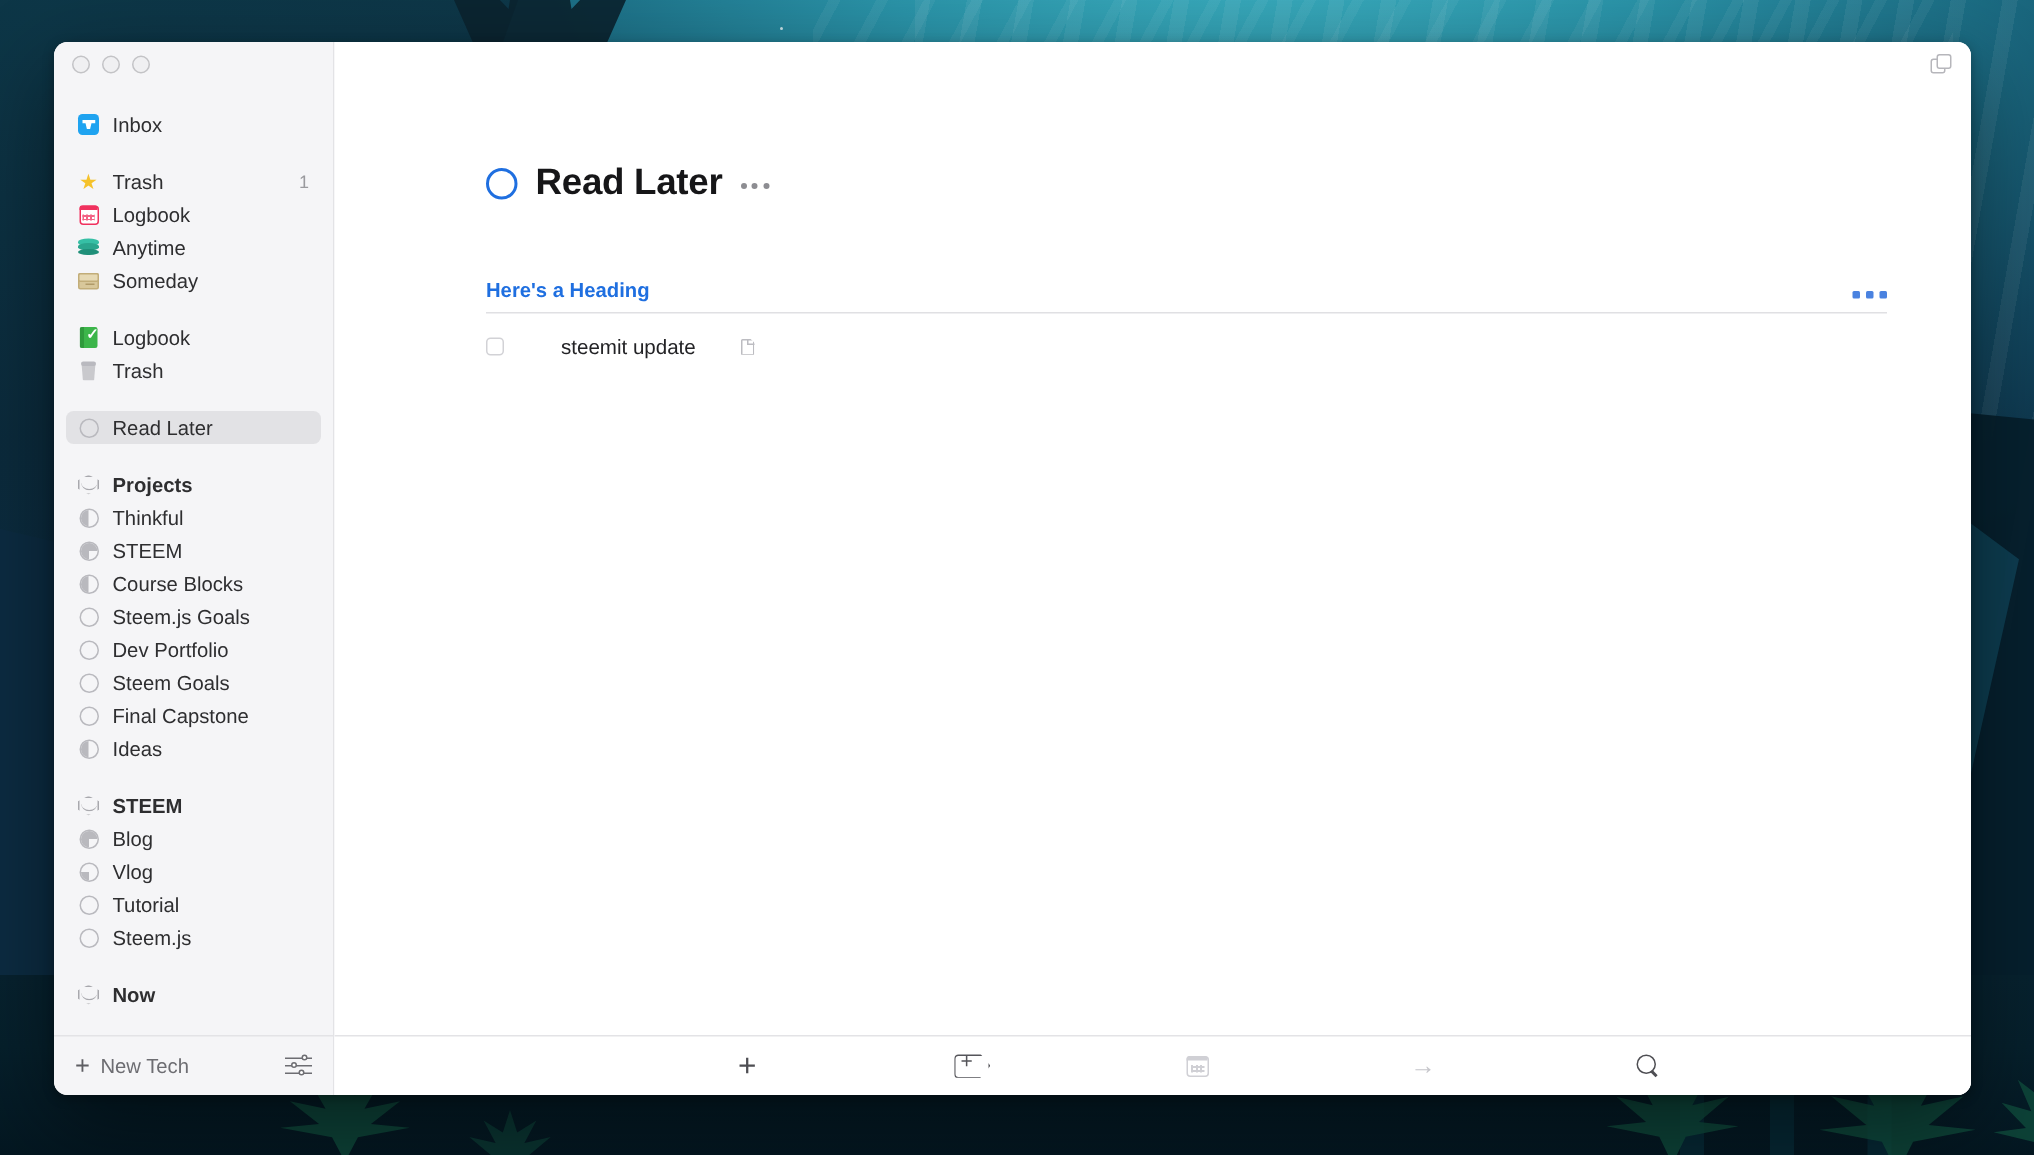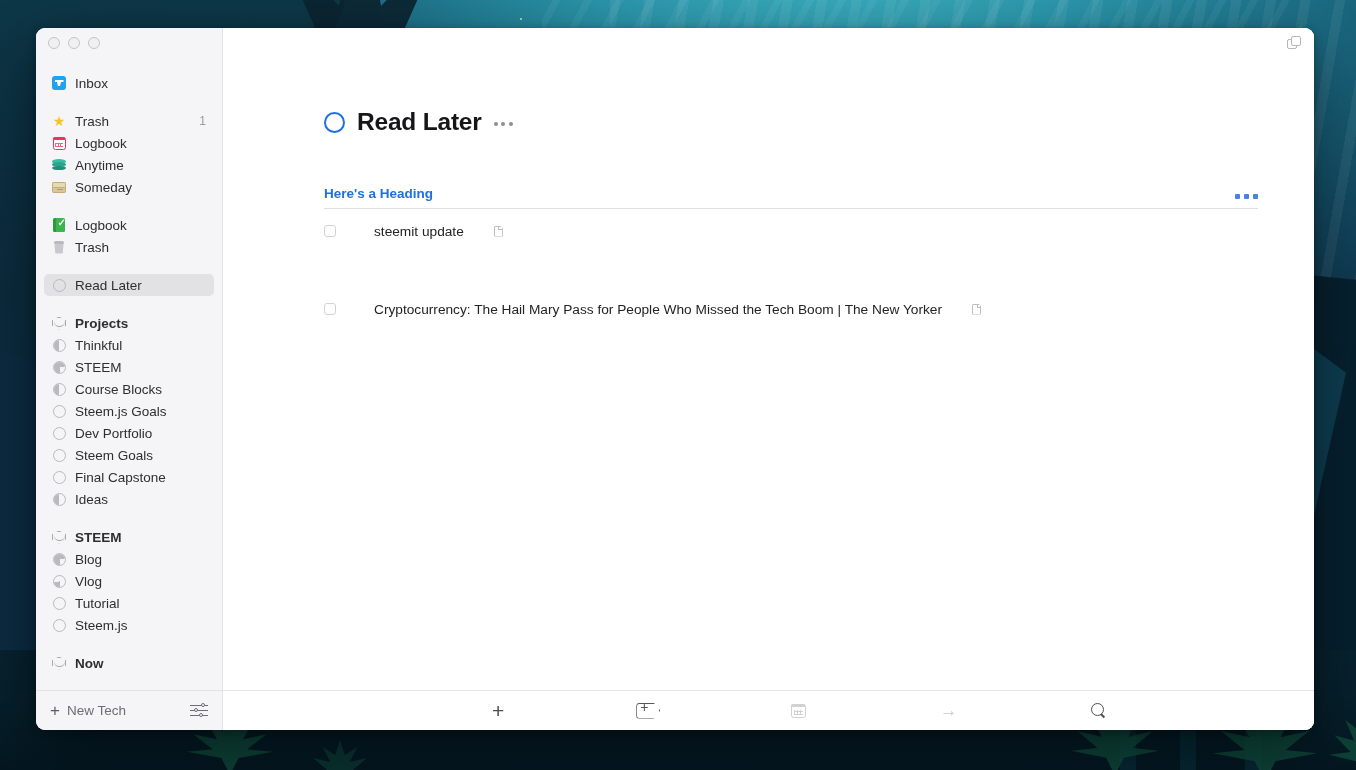--- a/index.html
+++ b/index.html
@@ -688,25 +688,20 @@
                   </div>
               </div>
               <div class="todo">
                 <div class="chk"></div>
                 <div class="todo-txt">steemit update</div>
                 <div class="note-ico"></div>
               </div>
             </div>
 
             <div class="section">
-              <div class="todo">
-                <div class="chk"></div>
-                <div class="todo-txt">Cryptocurrency: The Hail Mary Pass for People Who Missed the Tech Boom | The New Yorker</div>
-                <div class="note-ico"></div>
-              </div>
             </div>
 
           </div>
         </div>
 
         <div class="toolbar">
           <div class="tb-btn">
             <span class="tb-plus">+</span>
           </div>
           <div class="tb-btn">

